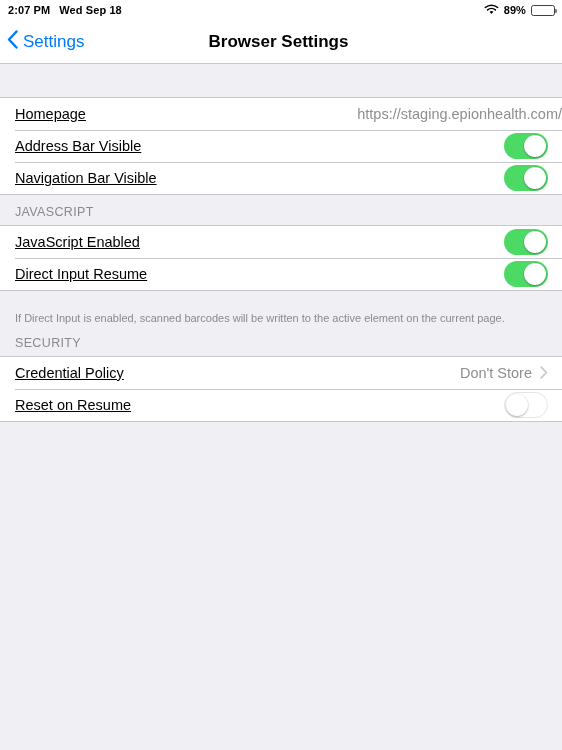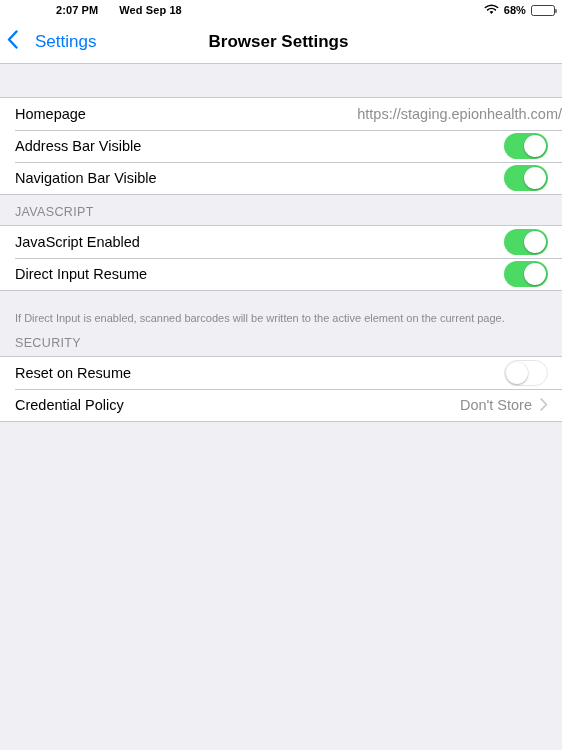--- a/index.html
+++ b/index.html
@@ -13,21 +13,21 @@
 
   
   .status-bar {
     height:20px; width:100%;
     display:flex; align-items:center;
     background:#FFFFFF;
     padding:0 7px 0 8px;
     font-size:11px; font-weight:bold; color:#000;
     letter-spacing:0.1px;
   }
-  .status-left { display:flex; align-items:center; gap:21px;margin-left:48px; }
+  .status-left { display:flex; align-items:center; gap:9px; }
   .status-right { margin-left:auto; display:flex; align-items:center; gap:5px; }
   .wifi-icon { display:block; }
   .battery {
     position:relative; width:24px; height:11px;
     border:1px solid rgba(0,0,0,0.75); border-radius:2.5px;
     padding:1px;
   }
   .battery::after {
     content:""; position:absolute; right:-3px; top:3.5px;
     width:1.8px; height:4px; border-radius:0 1px 1px 0;
@@ -38,21 +38,21 @@
   
   .nav-bar {
     height:44px; width:100%;
     background:#FFFFFF;
     border-bottom:0.5px solid #C8C7CC;
     display:flex; align-items:center;
     position:relative;
   }
   .back-button {
     display:flex; align-items:center;
-    padding-left:7px; gap:17px;
+    padding-left:7px; gap:5px;
     color:#007AFF; font-size:17px;
     cursor:pointer;
   }
   .back-chevron { display:block; }
   .nav-title {
     position:absolute; left:0; right:5px;
     text-align:center;
     font-size:17px; font-weight:bold; color:#000;
     pointer-events:none;
   }
@@ -76,21 +76,21 @@
     height:32px; width:100%;
     display:flex; align-items:center;
     padding:0 14px 0 15px;
     background:#FFFFFF;
     position:relative;
   }
   .row + .row::before {
     content:""; position:absolute; top:0; left:15px; right:0;
     height:0.5px; background:#C8C7CC;
   }
-  .row-label { font-size:14.5px; color:#000; }
+  .row-label { font-size:14.5px; color:#000;text-decoration:underline; }
   .row-value {
     margin-left:auto;
     font-size:14.5px; color:#8E8E93;
     white-space:nowrap;
     text-align:center;
   }
   .row-value.flush { margin-right:-14px; }
   .disclosure { margin-left:8px; display:block; }
 
   
@@ -125,21 +125,21 @@
     <span>Wed Sep 18</span>
   </div>
   <div class="status-right">
     <span class="wifi-icon">
       <svg width="15" height="11" viewBox="0 0 15 11">
         <path d="M7.5 9.9 L5.6 7.7 a3 3 0 0 1 3.8 0 Z" fill="#000"></path>
         <path d="M3.6 5.9 a6 6 0 0 1 7.8 0" stroke="#000" stroke-width="1.5" fill="none" stroke-linecap="round"></path>
         <path d="M1.3 3.5 a9.4 9.4 0 0 1 12.4 0" stroke="#000" stroke-width="1.5" fill="none" stroke-linecap="round"></path>
       </svg>
     </span>
-    <span>68%</span>
+    <span>89%</span>
     <span class="battery">
       <span class="battery-fill" id="battery-fill" style="width: 61%;"></span>
     </span>
   </div>
 </div>
 
 <div class="nav-bar">
   <div class="back-button">
     <span class="back-chevron">
       <svg width="11" height="19" viewBox="0 0 11 19">
@@ -183,26 +183,26 @@
         <span class="row-label">Direct Input Resume</span>
         <span class="toggle on">
           <span class="knob"></span>
         </span>
       </div>
     </div>
     <div class="footer-note">If Direct Input is enabled, scanned barcodes will be written to the active element on the current page.</div>
     <div class="section-header">SECURITY</div>
     <div class="group">
       <div class="row">
-        <span class="row-label">Reset on Resume</span>
-        <span class="toggle off">
-          <span class="knob"></span>
-        </span>
-      </div>
-      <div class="row">
         <span class="row-label">Credential Policy</span>
         <span class="row-value">Don't Store</span>
         <svg class="disclosure" width="8" height="13" viewBox="0 0 8 13">
           <path d="M1.2 1.2 L6.4 6.5 L1.2 11.8" stroke="#C7C7CC" stroke-width="1.7" fill="none" stroke-linecap="round" stroke-linejoin="round"></path>
         </svg>
       </div>
+      <div class="row">
+        <span class="row-label">Reset on Resume</span>
+        <span class="toggle off">
+          <span class="knob"></span>
+        </span>
+      </div>
     </div>
   </div>
 
 </body></html>

